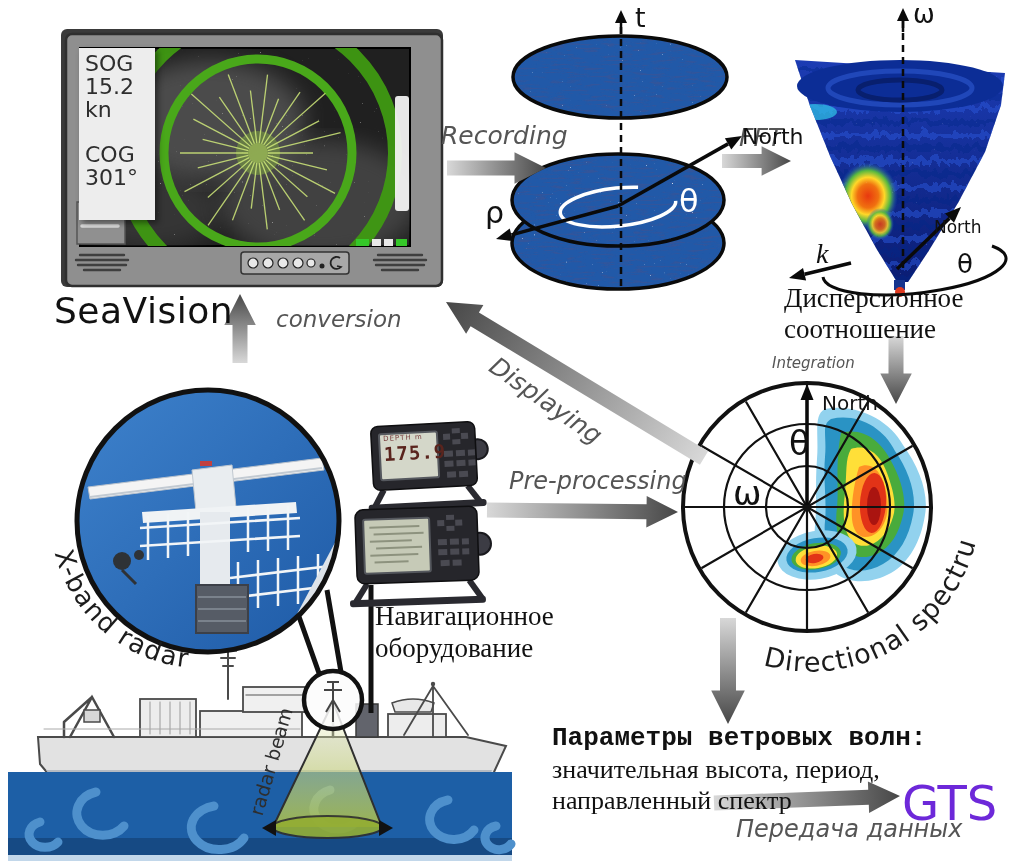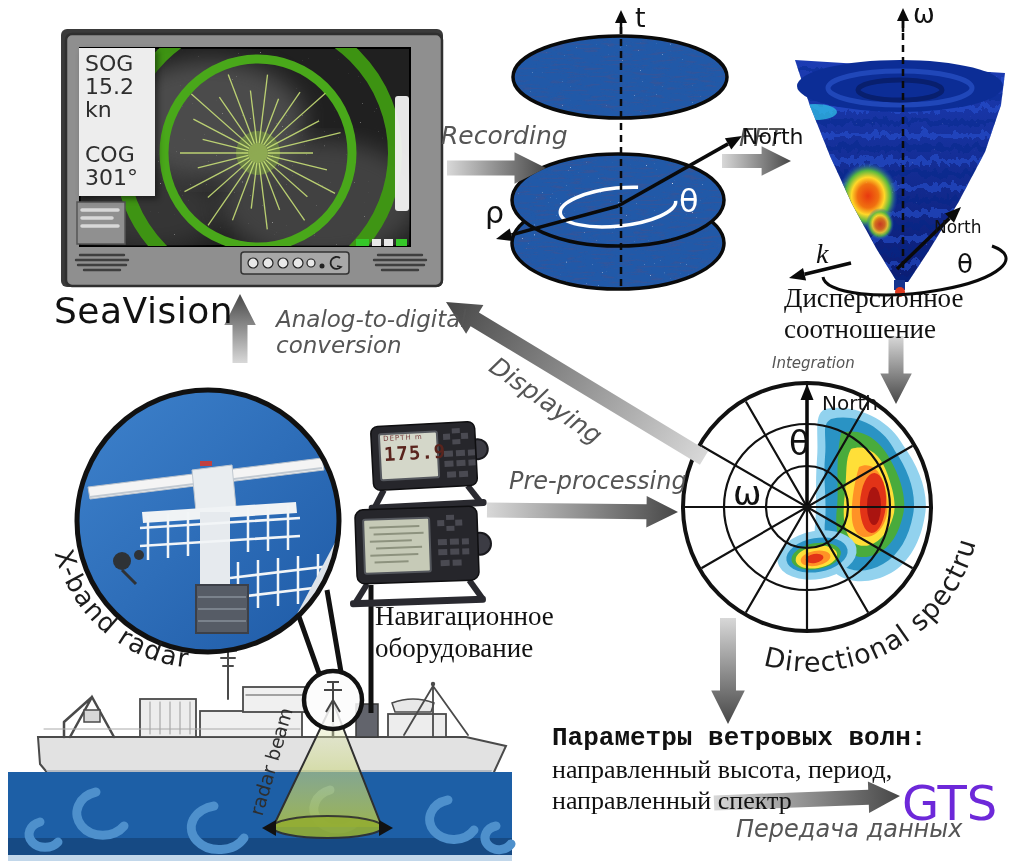--- a/index.html
+++ b/index.html
@@ -5,21 +5,21 @@
   html,body{margin:0;padding:0;background:#fff;}
   #stage{position:relative;width:1024px;height:863px;background:#ffffff;overflow:hidden;
          font-family:"DejaVu Sans",sans-serif;}
   #gfx{position:absolute;left:0;top:0;}
   .lbl{position:absolute;white-space:nowrap;color:#111;line-height:1.15;}
   .it{font-style:italic;color:#555;}
   .sr{font-family:"Liberation Serif","DejaVu Serif",serif;}
   .ctr{text-align:left;}
   .b{font-weight:bold;}
   
-  #sogcog{position:absolute;left:79px;top:48px;width:76px;height:148px;background:#ededed;
+  #sogcog{position:absolute;left:79px;top:48px;width:76px;height:172px;background:#ededed;
           box-shadow:3px 3px 6px rgba(0,0,0,.45);color:#2e2e2e;padding:4px 0 0 6px;box-sizing:border-box;}
   #sogcog div{font-size:22px;line-height:1.05;}
   #sogcog .gap{height:22px;}
   
   #depthtxt{position:absolute;left:383px;top:435px;transform:rotate(-3deg);transform-origin:0 0;color:#5a241d;}
   #depthtxt .tiny{font-size:7px;letter-spacing:1px;color:#7a4040;}
   #depthtxt .val{font-family:"DejaVu Sans Mono",monospace;font-size:19px;font-weight:bold;letter-spacing:1px;}
 </style>
 </head>
 <body>
@@ -443,31 +443,30 @@
   <div class="gap"></div>
   <div>COG</div>
   <div>301°</div>
 </div>
 
 <div class="lbl" style="left:24px;top:290px;font-size:36px;letter-spacing:.5px;margin-left:30px;">SeaVision</div>
 
 <div class="lbl it" style="left:441px;top:122px;font-size:25px;">Recording</div>
 <div class="lbl it" style="left:739px;top:124px;font-size:25px;">FFT</div>
 <div class="lbl it" style="left:276px;top:306px;font-size:23px;">
-  <div>Analog-to-digital</div>
       <div>conversion</div>
 </div>
 <div class="lbl it" style="left:500px;top:352px;font-size:25px;transform:rotate(35deg);transform-origin:0 0;">Displaying</div>
 <div class="lbl it" style="left:509px;top:468px;font-size:24px;">Pre-processing</div>
 <div class="lbl it" style="left:772px;top:355px;font-size:15px;">Integration</div>
 <div class="lbl it" style="left:736px;top:816px;font-size:24px;">Передача данных</div>
 <div class="lbl" style="left:902px;top:776px;font-size:48px;color:#6d28d9;">GTS</div>
 
 <div class="lbl sr b" style="left:552px;top:724px;font-size:26px;font-family:Liberation Mono, monospace;">Параметры ветровых волн:</div>
-<div class="lbl sr" style="left:552px;top:755px;font-size:26px;">направленный высота, период,</div>
+<div class="lbl sr" style="left:552px;top:755px;font-size:26px;">значительная высота, период,</div>
 <div class="lbl sr" style="left:552px;top:786px;font-size:26px;">направленный спектр</div>
 
 <div class="lbl sr ctr" style="left:784px;top:283px;width:214px;font-size:27px;line-height:31px;">
   <div>Дисперсионное</div>
       <div>соотношение</div>
 </div>
 <div class="lbl sr ctr" style="left:375px;top:600px;width:218px;font-size:27px;line-height:32px;">
   <div>Навигационное</div>
       <div>оборудование</div>
 </div>

